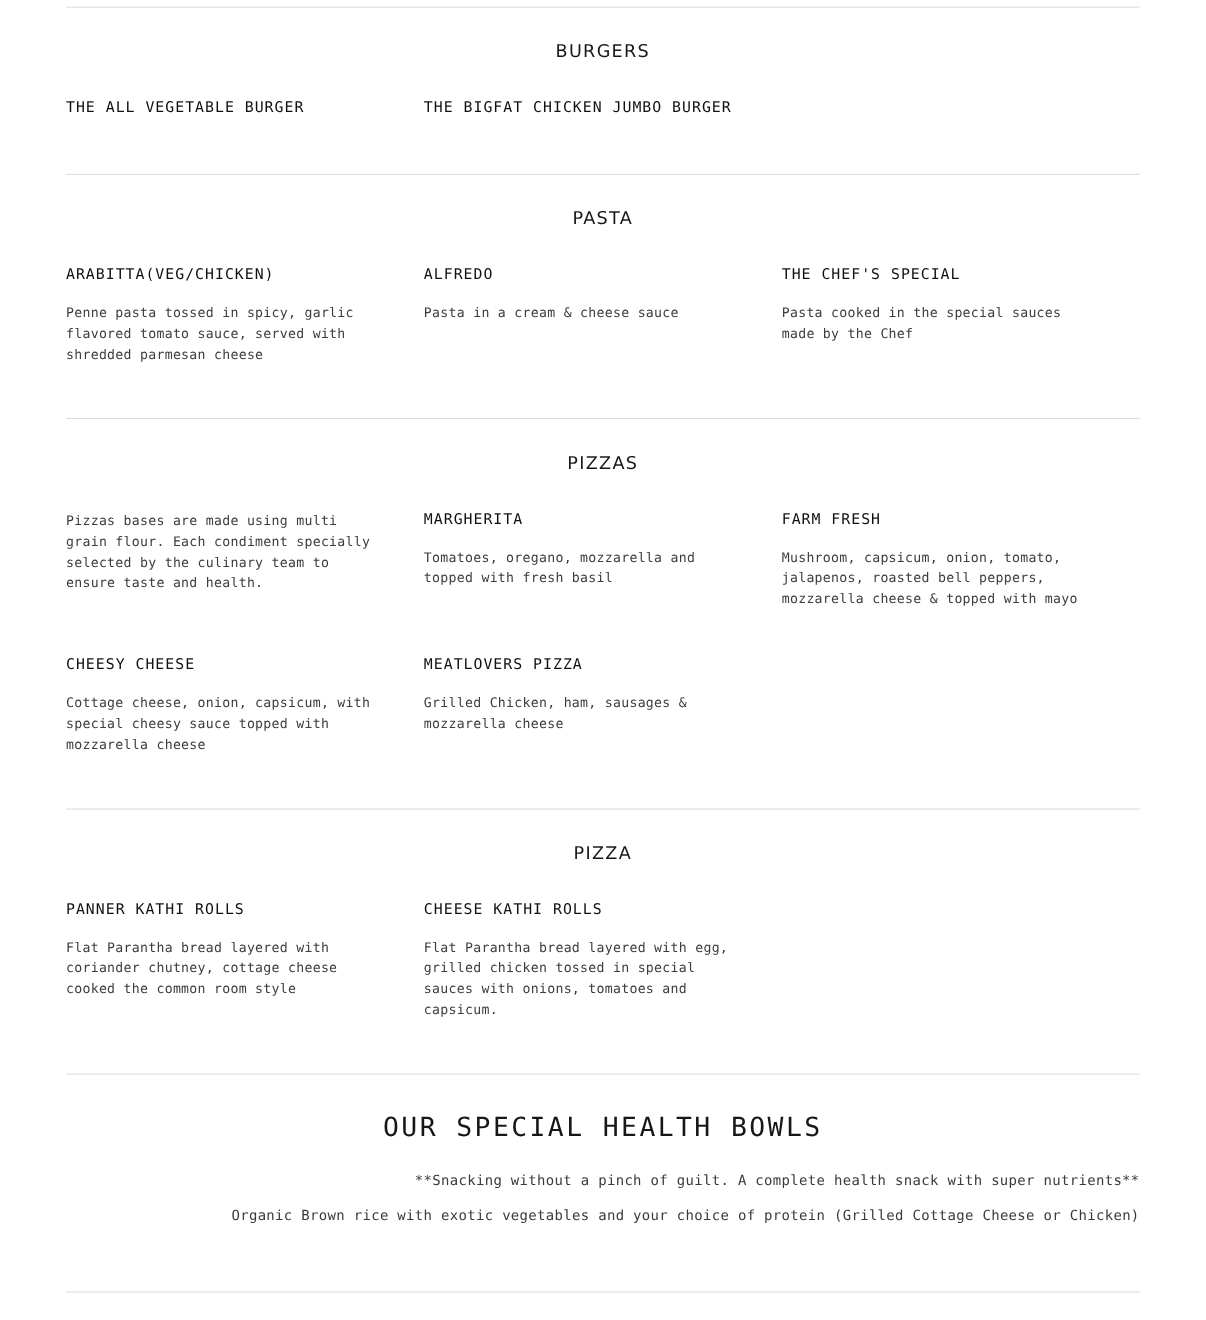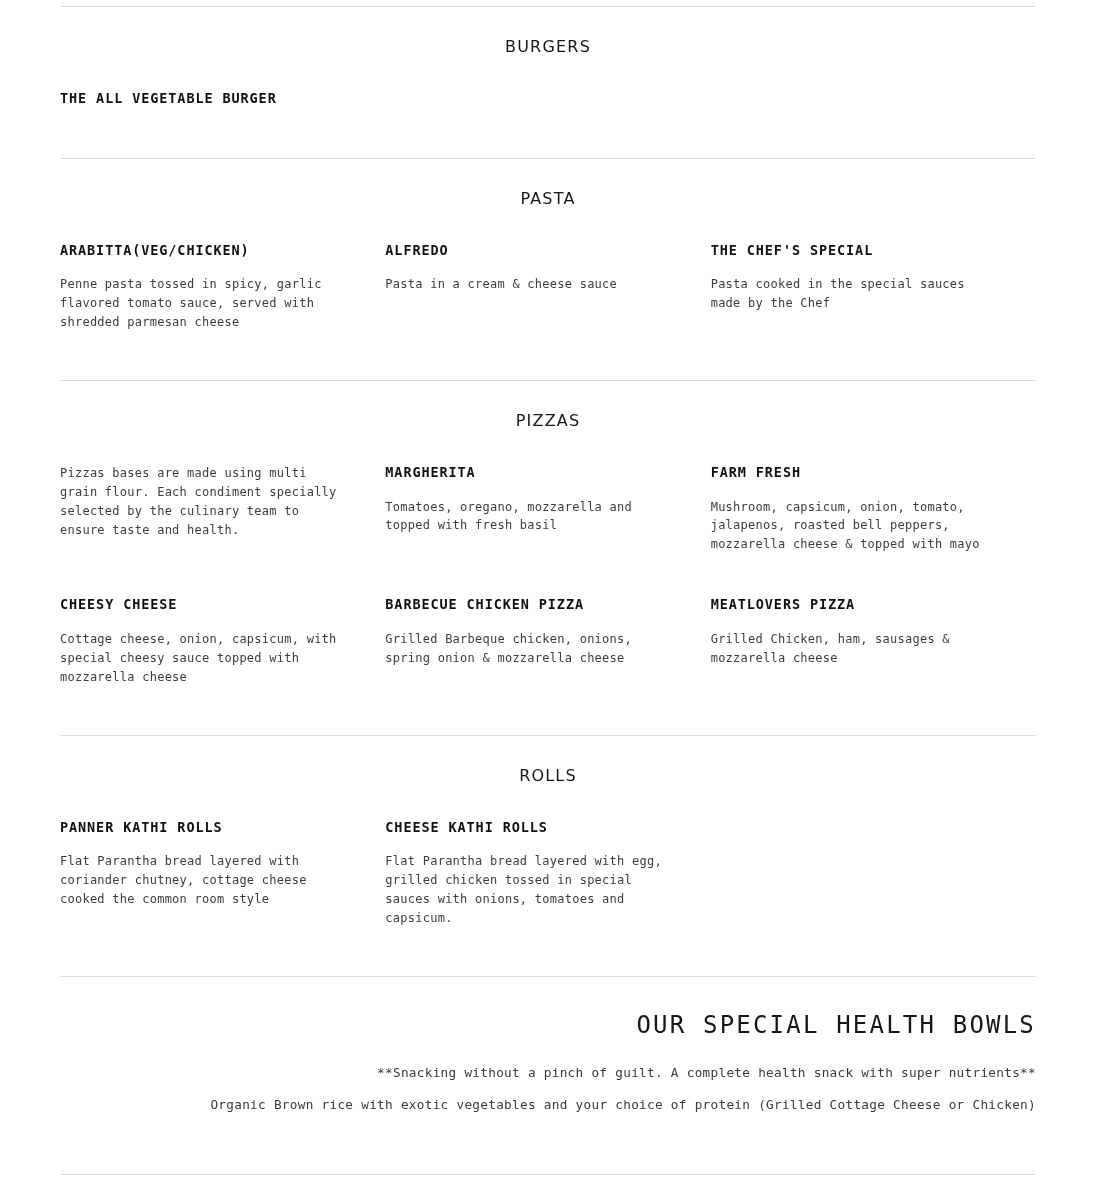--- a/index.html
+++ b/index.html
@@ -40,33 +40,32 @@
     letter-spacing: 1.2px;
     color: #171717;
     margin: 30px 0 34px 0;
   }
   .section-title.big {
     font-family: "DejaVu Sans Mono", "Liberation Mono", monospace;
     font-size: 24px;
     letter-spacing: 2.2px;
     font-weight: 400;
     margin: 34px 0 24px 0;
-    text-align: right;
   }
   .grid {
     display: flex;
     flex-wrap: wrap;
   }
   .col {
     width: 33.3333%;
     padding-right: 42px;
   }
   .item-name {
     font-size: 13.5px;
-    font-weight: bold;
+    font-weight: normal;
     letter-spacing: 0.9px;
     color: #111111;
     line-height: 1.3;
     margin: 0 0 16px 0;
   }
   .item-desc {
     font-size: 12px;
     line-height: 1.58;
     color: #3d3d3d;
     letter-spacing: 0.25px;
@@ -102,20 +101,23 @@
 <div class="page">
 
   <div class="top-rule"></div>
 
   <div class="section pad-bottom-sm">
     <div class="section-title">BURGERS</div>
     <div class="grid">
       <div class="col">
         <div class="item-name">THE ALL VEGETABLE BURGER</div>
       </div>
+      <div class="col">
+        <div class="item-name">THE BIGFAT CHICKEN JUMBO BURGER</div>
+      </div>
       <div class="col"></div>
     </div>
   </div>
 
   <div class="divider"></div>
 
   <div class="section pad-bottom-lg">
     <div class="section-title">PASTA</div>
     <div class="grid">
       <div class="col">
@@ -150,34 +152,30 @@
         <div class="item-desc">Mushroom, capsicum, onion, tomato, jalapenos, roasted bell peppers, mozzarella cheese &amp; topped with mayo</div>
       </div>
     </div>
     <div class="row-gap"></div>
     <div class="grid">
       <div class="col">
         <div class="item-name">CHEESY CHEESE</div>
         <div class="item-desc">Cottage cheese, onion, capsicum, with special cheesy sauce topped with mozzarella cheese</div>
       </div>
       <div class="col">
-        <div class="item-name">BARBECUE CHICKEN PIZZA</div>
-        <div class="item-desc">Grilled Barbeque chicken, onions, spring onion &amp; mozzarella cheese</div>
-      </div>
-      <div class="col">
         <div class="item-name">MEATLOVERS PIZZA</div>
         <div class="item-desc">Grilled Chicken, ham, sausages &amp; mozzarella cheese</div>
       </div>
     </div>
   </div>
 
   <div class="divider"></div>
 
   <div class="section pad-bottom-lg">
-    <div class="section-title">ROLLS</div>
+    <div class="section-title">PIZZA</div>
     <div class="grid">
       <div class="col">
         <div class="item-name">PANNER KATHI ROLLS</div>
         <div class="item-desc">Flat Parantha bread layered with coriander chutney, cottage cheese cooked the common room style</div>
       </div>
       <div class="col">
         <div class="item-name">CHEESE KATHI ROLLS</div>
         <div class="item-desc">Flat Parantha bread layered with egg, grilled chicken tossed in special sauces with onions, tomatoes and capsicum.</div>
       </div>
       <div class="col"></div>

